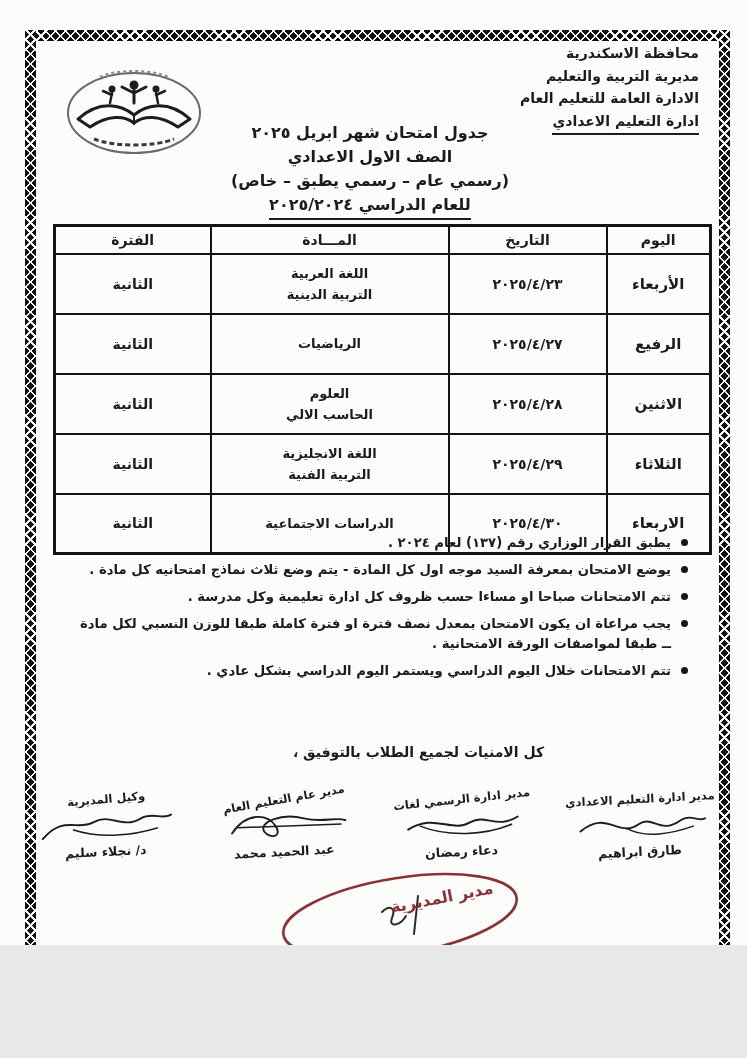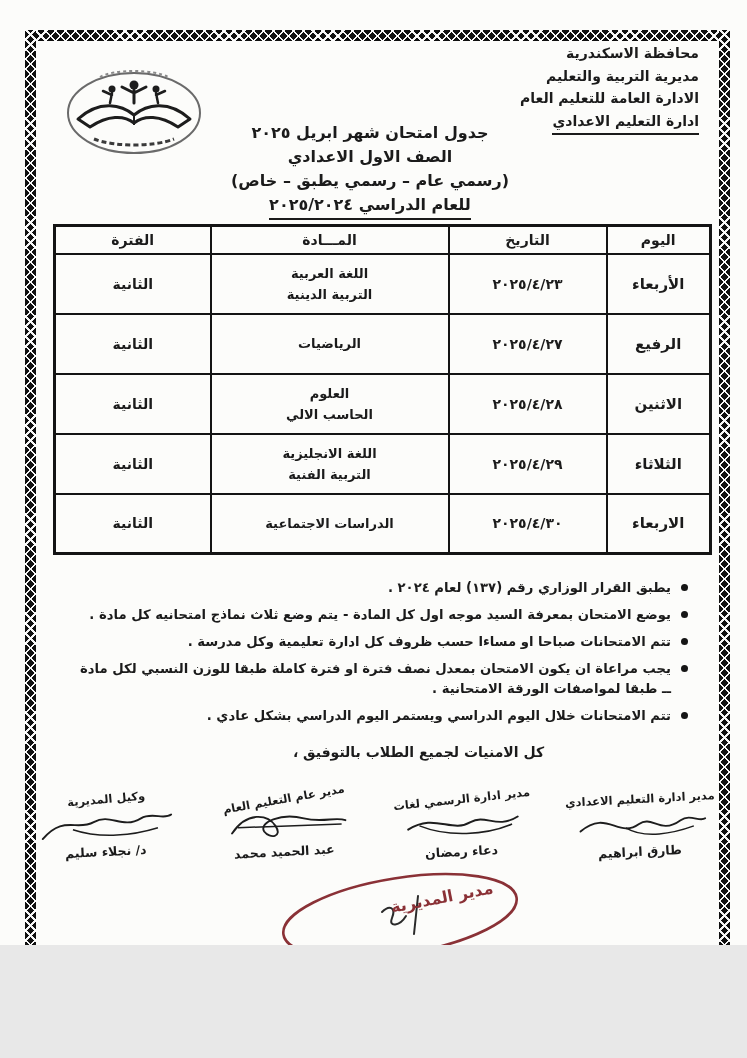--- a/index.html
+++ b/index.html
@@ -60,21 +60,21 @@
   col.c-day    { width:104px; }
   col.c-date   { width:158px; }
   col.c-subj   { width:238px; }
   col.c-period { width:156px; }
   td.day    { font-size:15px; }
   td.date   { font-size:14px; letter-spacing:2.5px; }
   td.subj   { font-size:13px; white-space:pre-line; line-height:21px; }
   td.period { font-size:14px; }
 
   .notes {
-    position:absolute; right:45px; top:578px; width:660px;
+    position:absolute; right:45px; top:533px; width:660px;
     list-style:none;
   }
   .notes li {
     display:flex; align-items:flex-start;
     font-weight:bold; font-size:13.2px; line-height:20px;
     margin-bottom:7px;
   }
   .notes .dot {
     flex:0 0 auto;
     width:7px; height:7px; border-radius:50%;

